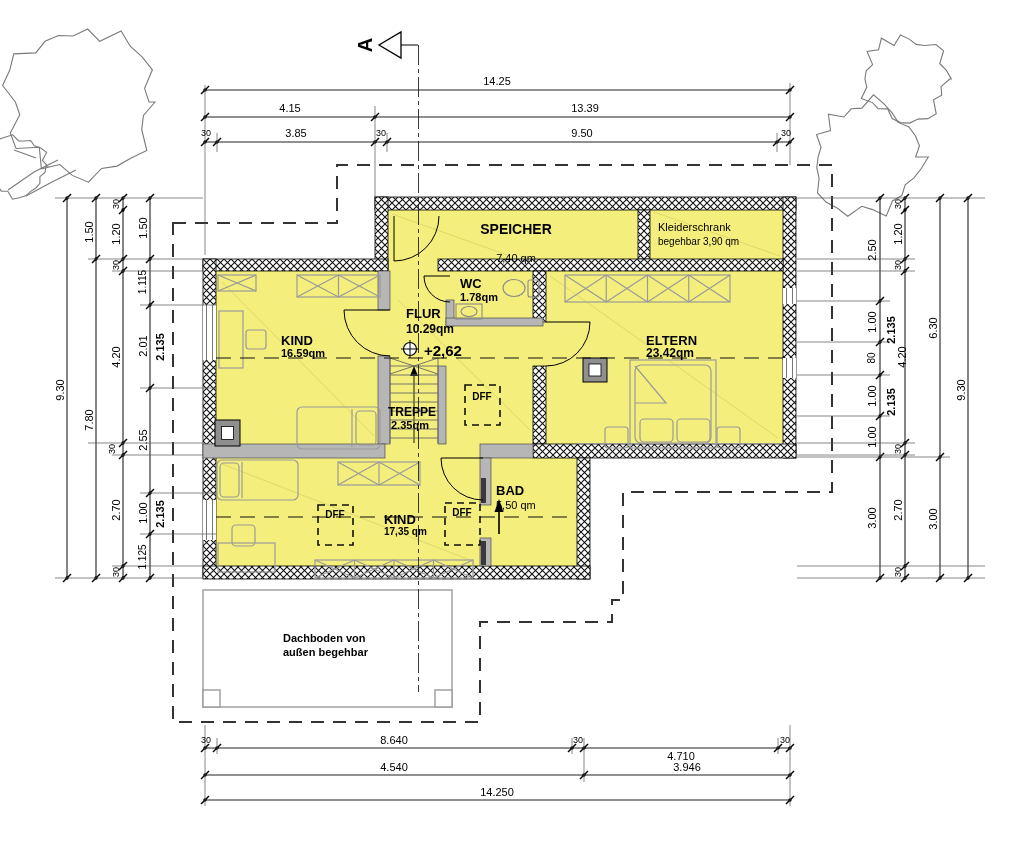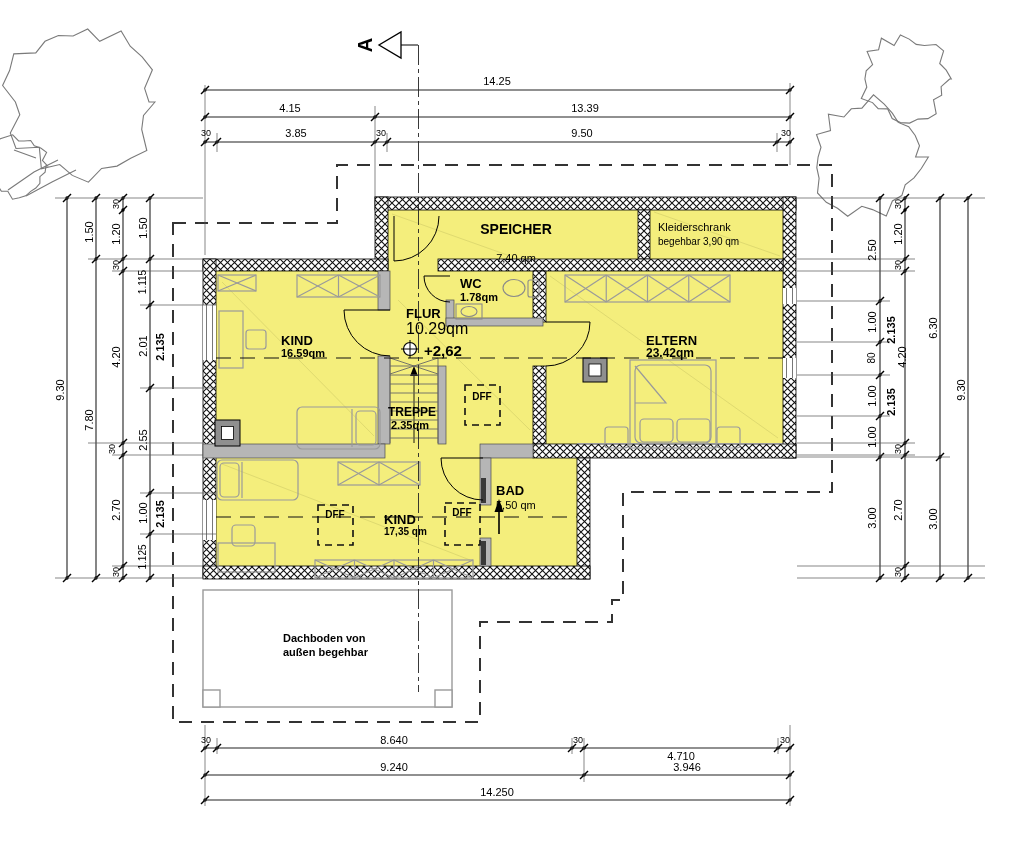--- a/index.html
+++ b/index.html
@@ -408,21 +408,21 @@
         <line x1="797" y1="578" x2="985" y2="578" class="thin"></line>
       </g>
 </svg>
 <div class="lbl" style="left: 516px; top: 229px; font-size: 14px; font-weight: 700; transform: translate(-50%, -50%);">SPEICHER</div>
     <div class="lbl" style="left: 516px; top: 246px; font-size: 11px; font-weight: 400; transform: translate(-50%, -50%); margin-top: 12px;">7,40 qm</div>
     <div class="lbl" style="left: 658px; top: 227px; font-size: 11px; font-weight: 400; transform: translate(0px, -50%);">Kleiderschrank</div>
     <div class="lbl" style="left: 658px; top: 242px; font-size: 10px; font-weight: 400; transform: translate(0px, -50%);">begehbar 3,90 qm</div>
     <div class="lbl" style="left: 460px; top: 283px; font-size: 13px; font-weight: 700; transform: translate(0px, -50%);">WC</div>
     <div class="lbl" style="left: 460px; top: 297px; font-size: 11px; font-weight: 700; transform: translate(0px, -50%);">1.78qm</div>
     <div class="lbl" style="left: 406px; top: 313px; font-size: 13px; font-weight: 700; transform: translate(0px, -50%);">FLUR</div>
-    <div class="lbl" style="left: 406px; top: 329px; font-size: 16px; font-weight: 400; transform: translate(0px, -50%);">10.29qm</div>
+    <div class="lbl" style="left: 406px; top: 329px; font-size: 12px; font-weight: 700; transform: translate(0px, -50%);">10.29qm</div>
     <div class="lbl" style="left: 281px; top: 340px; font-size: 13px; font-weight: 700; transform: translate(0px, -50%);">KIND</div>
     <div class="lbl" style="left: 281px; top: 353px; font-size: 11px; font-weight: 700; transform: translate(0px, -50%);">16.59qm</div>
     <div class="lbl" style="left: 646px; top: 340px; font-size: 13px; font-weight: 700; transform: translate(0px, -50%);">ELTERN</div>
     <div class="lbl" style="left: 646px; top: 353px; font-size: 12px; font-weight: 700; transform: translate(0px, -50%);">23.42qm</div>
     <div class="lbl" style="left: 388px; top: 412px; font-size: 12px; font-weight: 700; transform: translate(0px, -50%);">TREPPE</div>
     <div class="lbl" style="left: 391px; top: 425px; font-size: 11px; font-weight: 700; transform: translate(0px, -50%);">2.35qm</div>
     <div class="lbl" style="left: 496px; top: 490px; font-size: 13px; font-weight: 700; transform: translate(0px, -50%);">BAD</div>
     <div class="lbl" style="left: 496px; top: 505px; font-size: 11px; font-weight: 400; transform: translate(0px, -50%);">5,50 qm</div>
     <div class="lbl" style="left: 384px; top: 519px; font-size: 13px; font-weight: 700; transform: translate(0px, -50%);">KIND</div>
     <div class="lbl" style="left: 384px; top: 532px; font-size: 10px; font-weight: 700; transform: translate(0px, -50%);">17,35 qm</div>
@@ -439,21 +439,21 @@
     <div class="lbl" style="left: 206px; top: 133px; font-size: 9px; font-weight: 400; transform: translate(-50%, -50%);">30</div>
     <div class="lbl" style="left: 296px; top: 133px; font-size: 11px; font-weight: 400; transform: translate(-50%, -50%);">3.85</div>
     <div class="lbl" style="left: 381px; top: 133px; font-size: 9px; font-weight: 400; transform: translate(-50%, -50%);">30</div>
     <div class="lbl" style="left: 582px; top: 133px; font-size: 11px; font-weight: 400; transform: translate(-50%, -50%);">9.50</div>
     <div class="lbl" style="left: 786px; top: 133px; font-size: 9px; font-weight: 400; transform: translate(-50%, -50%);">30</div>
     <div class="lbl" style="left: 206px; top: 740px; font-size: 9px; font-weight: 400; transform: translate(-50%, -50%);">30</div>
     <div class="lbl" style="left: 394px; top: 740px; font-size: 11px; font-weight: 400; transform: translate(-50%, -50%);">8.640</div>
     <div class="lbl" style="left: 578px; top: 740px; font-size: 9px; font-weight: 400; transform: translate(-50%, -50%);">30</div>
     <div class="lbl" style="left: 681px; top: 756px; font-size: 11px; font-weight: 400; transform: translate(-50%, -50%);">4.710</div>
     <div class="lbl" style="left: 785px; top: 740px; font-size: 9px; font-weight: 400; transform: translate(-50%, -50%);">30</div>
-    <div class="lbl" style="left: 394px; top: 767px; font-size: 11px; font-weight: 400; transform: translate(-50%, -50%);">9.240</div>
+    <div class="lbl" style="left: 394px; top: 767px; font-size: 11px; font-weight: 400; transform: translate(-50%, -50%);">4.540</div>
     <div class="lbl" style="left: 687px; top: 767px; font-size: 11px; font-weight: 400; transform: translate(-50%, -50%);">3.946</div>
     <div class="lbl" style="left: 497px; top: 792px; font-size: 11px; font-weight: 400; transform: translate(-50%, -50%); text-align: right;">14.250</div>
     <div class="lbl" style="left: 60px; top: 390px; font-size: 11px; font-weight: 400; transform: translate(-50%, -50%) rotate(-90deg);">9.30</div>
     <div class="lbl" style="left: 89px; top: 232px; font-size: 11px; font-weight: 400; transform: translate(-50%, -50%) rotate(-90deg);">1.50</div>
     <div class="lbl" style="left: 89px; top: 420px; font-size: 11px; font-weight: 400; transform: translate(-50%, -50%) rotate(-90deg);">7.80</div>
     <div class="lbl" style="left: 116px; top: 204px; font-size: 9px; font-weight: 400; transform: translate(-50%, -50%) rotate(-90deg);">30</div>
     <div class="lbl" style="left: 116px; top: 234px; font-size: 11px; font-weight: 400; transform: translate(-50%, -50%) rotate(-90deg);">1.20</div>
     <div class="lbl" style="left: 116px; top: 265px; font-size: 9px; font-weight: 400; transform: translate(-50%, -50%) rotate(-90deg);">30</div>
     <div class="lbl" style="left: 116px; top: 357px; font-size: 11px; font-weight: 400; transform: translate(-50%, -50%) rotate(-90deg);">4.20</div>
     <div class="lbl" style="left: 112px; top: 449px; font-size: 9px; font-weight: 400; transform: translate(-50%, -50%) rotate(-90deg);">30</div>

